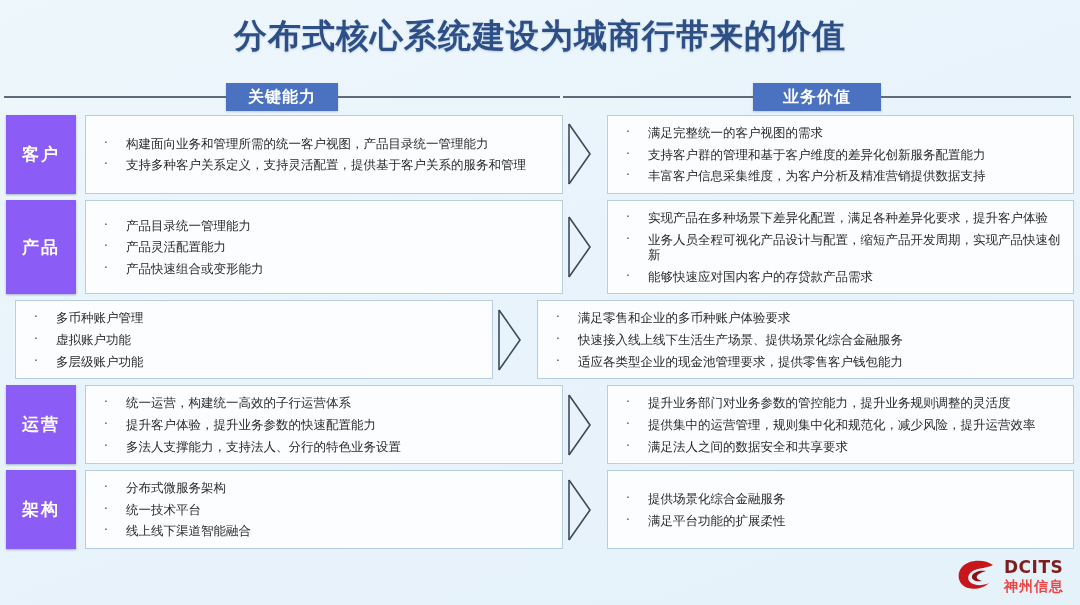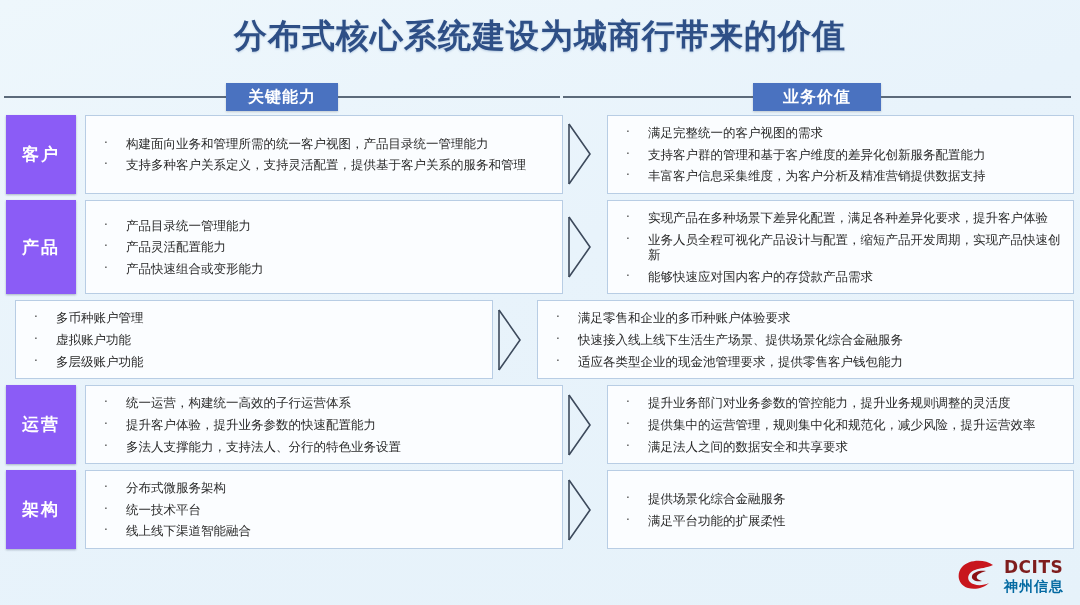--- a/index.html
+++ b/index.html
@@ -160,21 +160,21 @@
   .logo-words { display: flex; flex-direction: column; line-height: 1; }
   .logo-en {
     font-size: 17px;
     font-weight: bold;
     color: #7f1d1d;
     letter-spacing: 0.5px;
   }
   .logo-cn {
     font-size: 14px;
     font-weight: bold;
-    color: #0369a1;
+    color: #ef4444;
     letter-spacing: 1px;
     margin-top: 3px;
   }
 </style>
 </head>
 <body>
 
 <div class="slide-title">分布式核心系统建设为城商行带来的价值</div>
 
 <div class="header-band">

